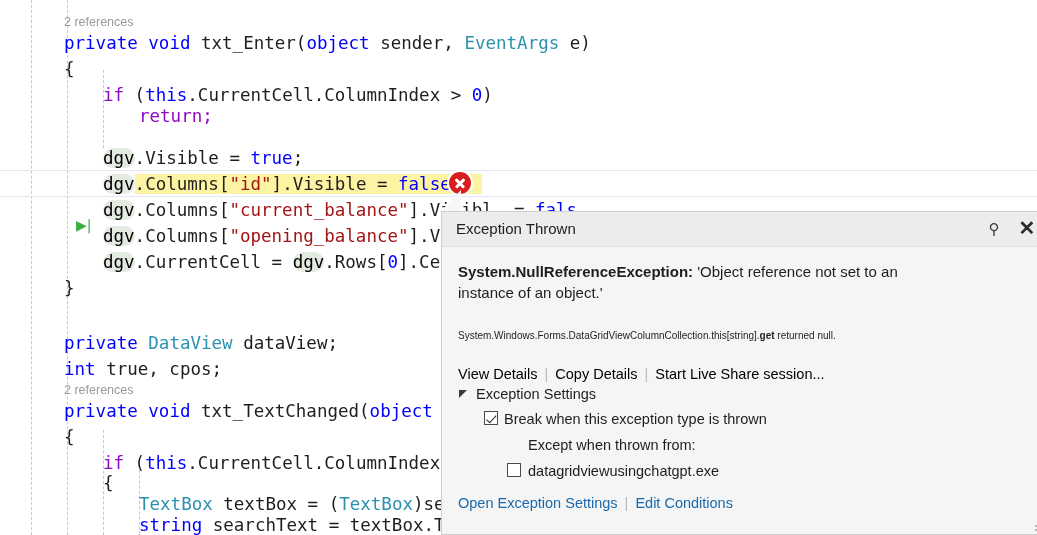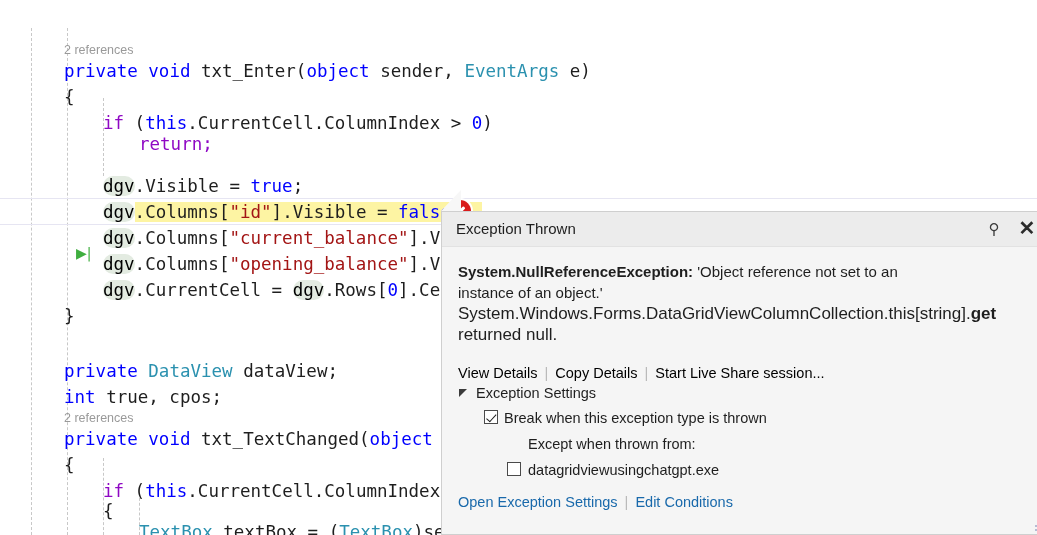--- a/index.html
+++ b/index.html
@@ -14,21 +14,20 @@
     overflow: hidden;
     background: #ffffff;
     font-family: "Liberation Sans", sans-serif;
   }
 
   
   .editor {
     position: absolute;
     inset: 0;
     background: #ffffff;
-    margin-top: 28px;
   }
   .indent-guide {
     position: absolute;
     top: 0;
     bottom: 0;
     width: 0;
     border-left: 1px dashed #c8c8c8;
   }
   .code-layer {
     position: absolute;
@@ -169,21 +168,22 @@
   }
   .exc-msg {
     margin-top: 14px;
     font-size: 15px;
     line-height: 21px;
     color: #1e1e1e;
     max-width: 480px;
   }
   .exc-msg .etype { font-weight: bold; }
   .exc-detail {
-    font-size: 17px;
+    margin-top: 22px;
+    font-size: 10px;
     line-height: 21px;
     color: #1e1e1e;
     max-width: 482px;
   }
   .exc-detail .bold { font-weight: bold; }
   .exc-links {
     margin-top: 18px;
     font-size: 14.5px;
     line-height: 20px;
     color: #1e6fba;

